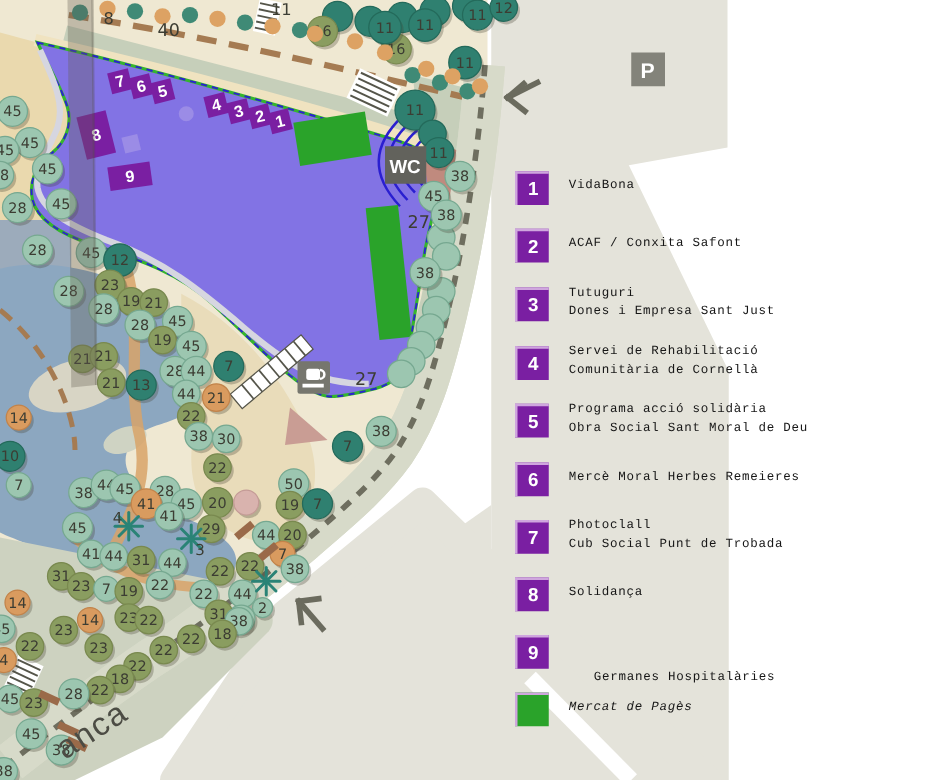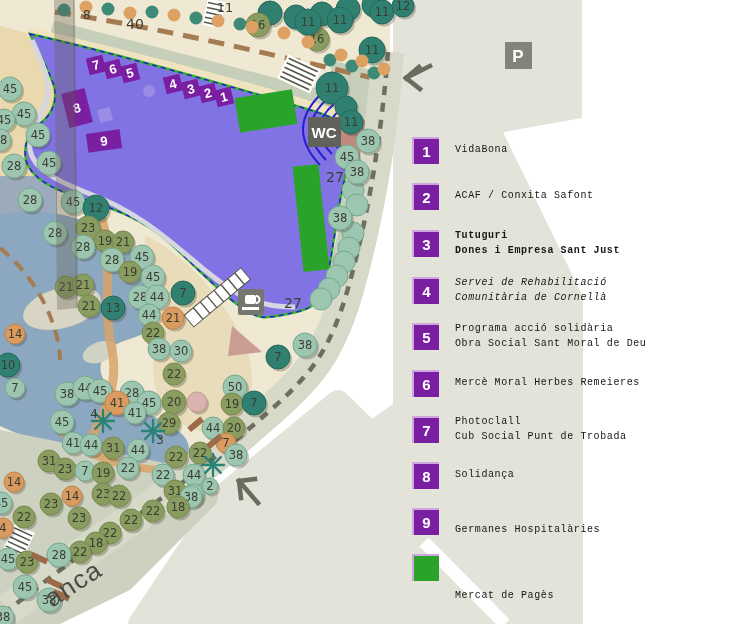--- a/index.html
+++ b/index.html
@@ -849,30 +849,30 @@
           <span>2</span>
         </div>
         <div class="legend-text" style="top: 196px;">
           <div>ACAF / Conxita Safont</div>
         </div>
       </div>
       <div class="legend-row">
         <div class="legend-marker" style="left: 412px; top: 229.5px; background: rgb(122, 31, 162);">
           <span>3</span>
         </div>
-        <div class="legend-text" style="top: 243px; font-weight: bold;">
+        <div class="legend-text" style="top: 243px;">
           <div>Tutuguri</div>
           <div>Dones i Empresa Sant Just</div>
         </div>
       </div>
       <div class="legend-row">
         <div class="legend-marker" style="left: 412px; top: 276.5px; background: rgb(122, 31, 162);">
           <span>4</span>
         </div>
-        <div class="legend-text" style="top: 290px; font-style: italic;">
+        <div class="legend-text" style="top: 290px;">
           <div>Servei de Rehabilitació</div>
           <div>Comunitària de Cornellà</div>
         </div>
       </div>
       <div class="legend-row">
         <div class="legend-marker" style="left: 412px; top: 322.5px; background: rgb(122, 31, 162);">
           <span>5</span>
         </div>
         <div class="legend-text" style="top: 336px;">
           <div>Programa acció solidària</div>
@@ -901,24 +901,24 @@
           <span>8</span>
         </div>
         <div class="legend-text" style="top: 475px; text-align: right;">
           <div>Solidança</div>
         </div>
       </div>
       <div class="legend-row">
         <div class="legend-marker" style="left: 412px; top: 507.5px; background: rgb(122, 31, 162);">
           <span>9</span>
         </div>
-        <div class="legend-text" style="top: 530px;">
+        <div class="legend-text" style="top: 543px; margin-left: 20px;">
           <div>Germanes Hospitalàries</div>
         </div>
       </div>
       <div class="legend-row">
         <div class="legend-marker" style="left: 412px; top: 553.5px; background: rgb(42, 163, 42);"></div>
-        <div class="legend-text" style="top: 596px;">
+        <div class="legend-text" style="top: 567px; font-style: italic;">
           <div>Mercat de Pagès</div>
         </div>
       </div>
     </div>
 </div>
 
 </body></html>

